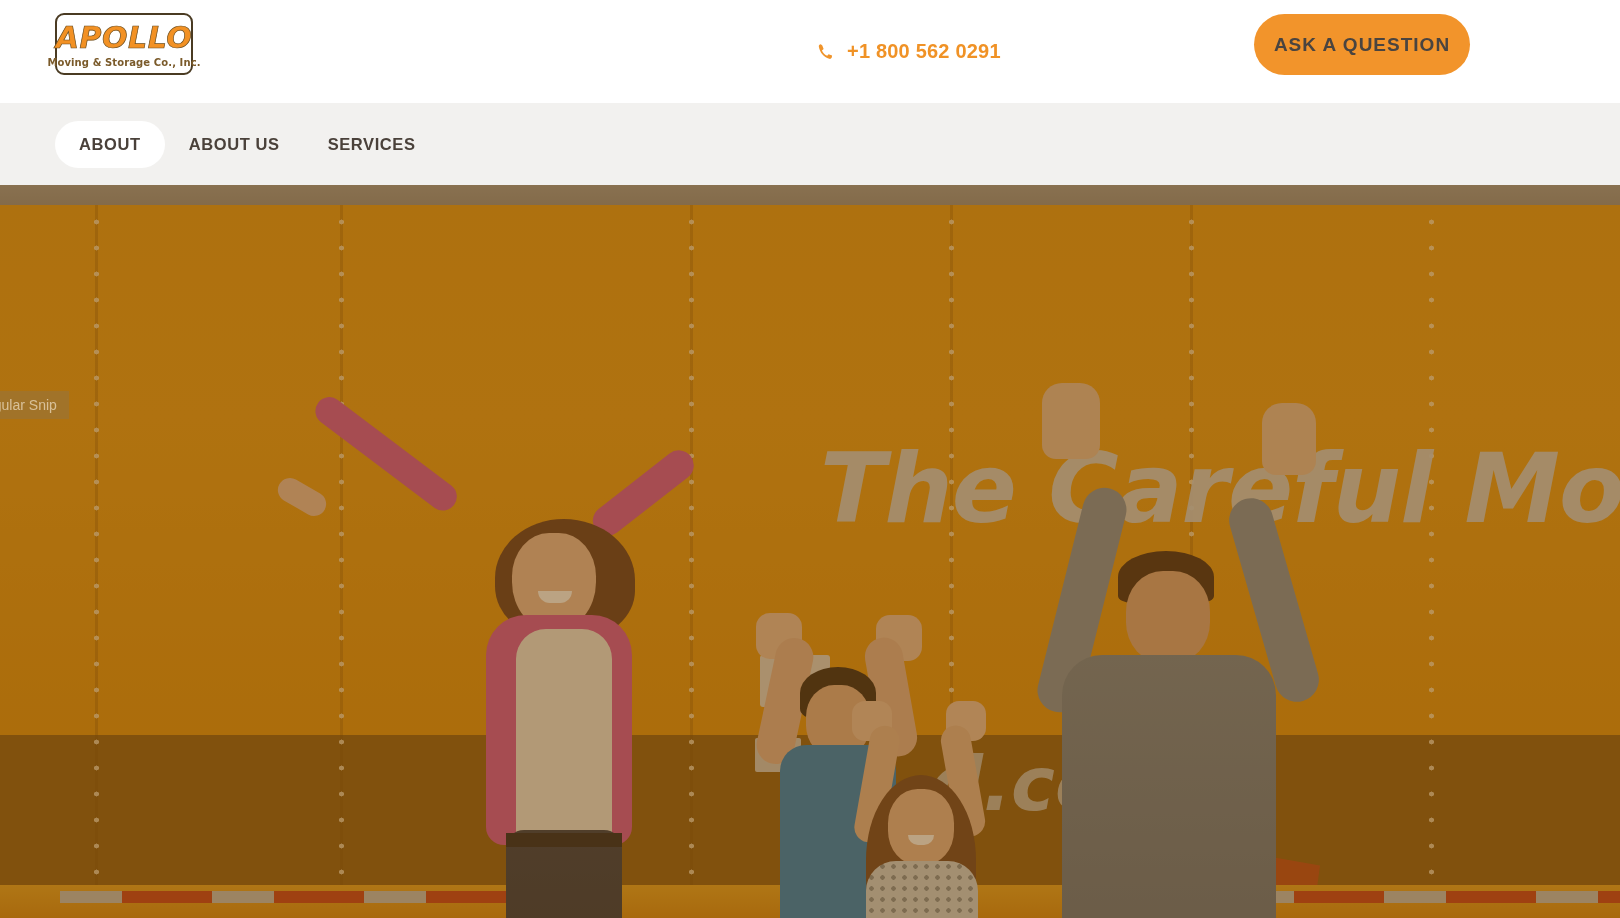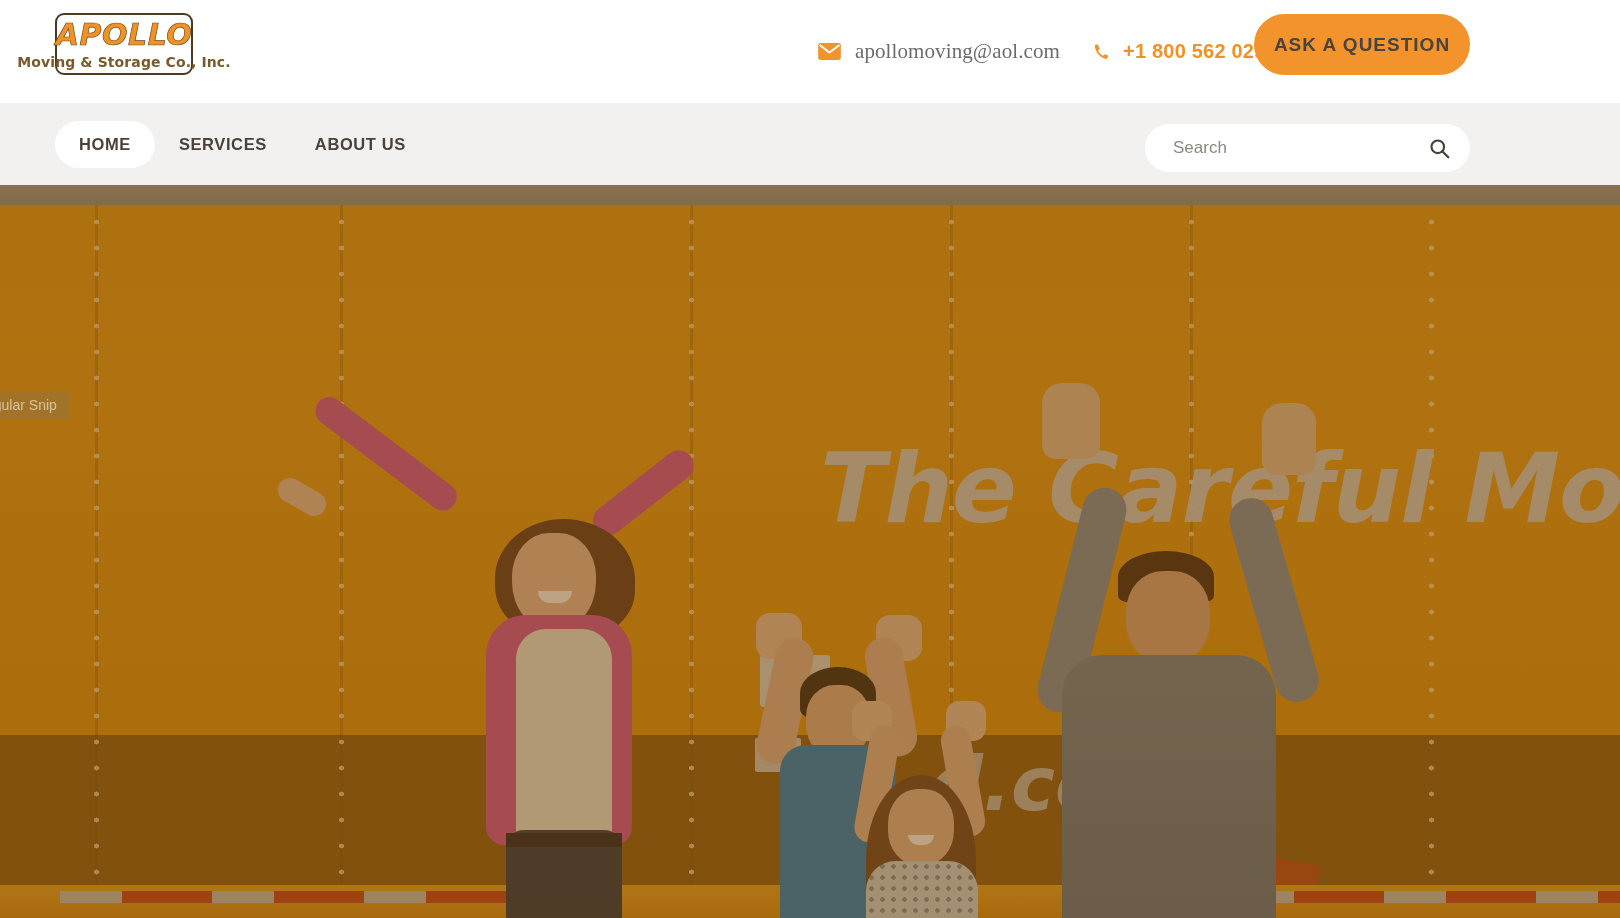--- a/index.html
+++ b/index.html
@@ -42,21 +42,21 @@
     font-size: 30px;
     font-weight: 700;
     font-style: italic;
     letter-spacing: 0.5px;
     color: #F29124;
     -webkit-text-stroke: 0.7px #6a4e22;
     line-height: 1;
     font-family: "DejaVu Sans", sans-serif;
   }
   .logo-sub {
-    font-size: 14px;
+    font-size: 10px;
     font-weight: 700;
     color: #7a5a2a;
     margin-top: 4px;
     letter-spacing: 0.1px;
     white-space: nowrap;
     font-family: "DejaVu Sans", sans-serif;
   }
 
   .contact-group {
     position: absolute;
@@ -353,59 +353,41 @@
 
   <header class="top-bar">
 
     <div class="logo-box">
       <div class="logo-word">APOLLO</div>
       <div class="logo-sub">Moving &amp; Storage Co., Inc.</div>
     </div>
 
     <div class="contact-group">
 
-      <div class="contact-item">
-        <span>
-          <svg class="icon-mail" viewBox="0 0 24 18" xmlns="http://www.w3.org/2000/svg">
-            <rect x="0" y="0" width="24" height="18" rx="2.5" fill="#F0942B"></rect>
-            <path d="M1.5 2.2 L12 10 L22.5 2.2" fill="none" stroke="#ffffff" stroke-width="2.1"></path>
-          </svg>
-        </span>
-        <span class="email-text">apollomoving@aol.com</span>
-      </div>
 
       <div class="contact-item">
         <span>
           <svg class="icon-phone" viewBox="0 0 16 18" xmlns="http://www.w3.org/2000/svg">
             <path d="M3 1.2 C1.6 1.2 0.6 2.4 0.9 3.8 C2 10 6 14.8 12 16.8 C13.3 17.2 14.6 16.2 14.8 14.9 L15 13.2 L11.3 11.8 L9.8 13.6 C7.5 12.4 5.3 10.2 4.2 7.8 L6 6.3 L4.6 2.6 Z" fill="#F0942B"></path>
           </svg>
         </span>
         <span class="phone-text">+1 800 562 0291</span>
       </div>
     </div>
 
     <button class="ask-btn">ASK A QUESTION</button>
   </header>
 
   <nav class="nav-bar">
     <div class="nav-links">
-      <a class="nav-link active">HOME</a>
+      <a class="nav-link active">ABOUT</a>
+      <a class="nav-link">ABOUT US</a>
       <a class="nav-link">SERVICES</a>
-      <a class="nav-link">ABOUT US</a>
     </div>
 
-    <div class="search-wrap">
-      <input class="search-input" type="text" placeholder="Search" style="">
-      <span>
-        <svg class="search-icon" viewBox="0 0 22 22" xmlns="http://www.w3.org/2000/svg">
-          <circle cx="9.2" cy="9.2" r="6.6" fill="none" stroke="#4a4038" stroke-width="2.2"></circle>
-          <line x1="14.1" y1="14.1" x2="20.2" y2="20.2" stroke="#4a4038" stroke-width="2.4" stroke-linecap="round"></line>
-        </svg>
-      </span>
-    </div>
   </nav>
 
   <section class="hero">
 
     <div class="hero-photo">
       <div class="truck-top-strip"></div>
       <div class="truck-body"></div>
 
       <div class="truck-seam" style="left:95px;"></div>
       <div class="truck-seam" style="left:340px;"></div>

